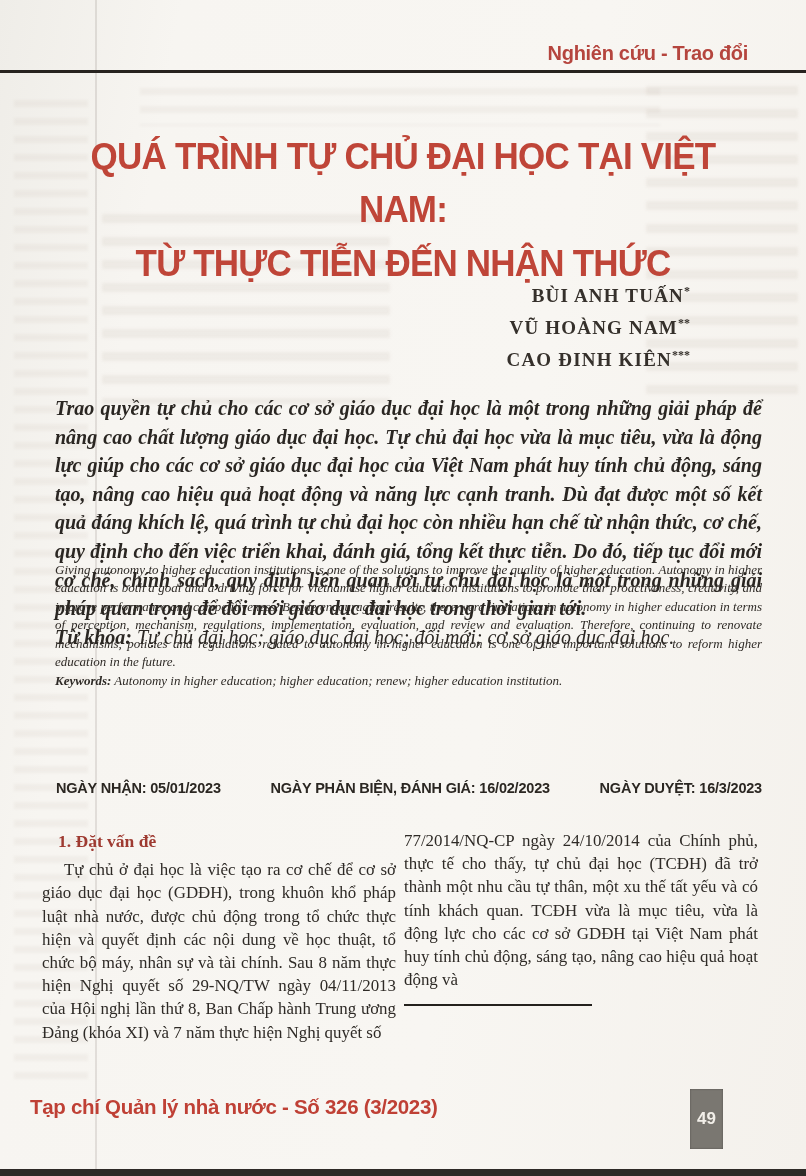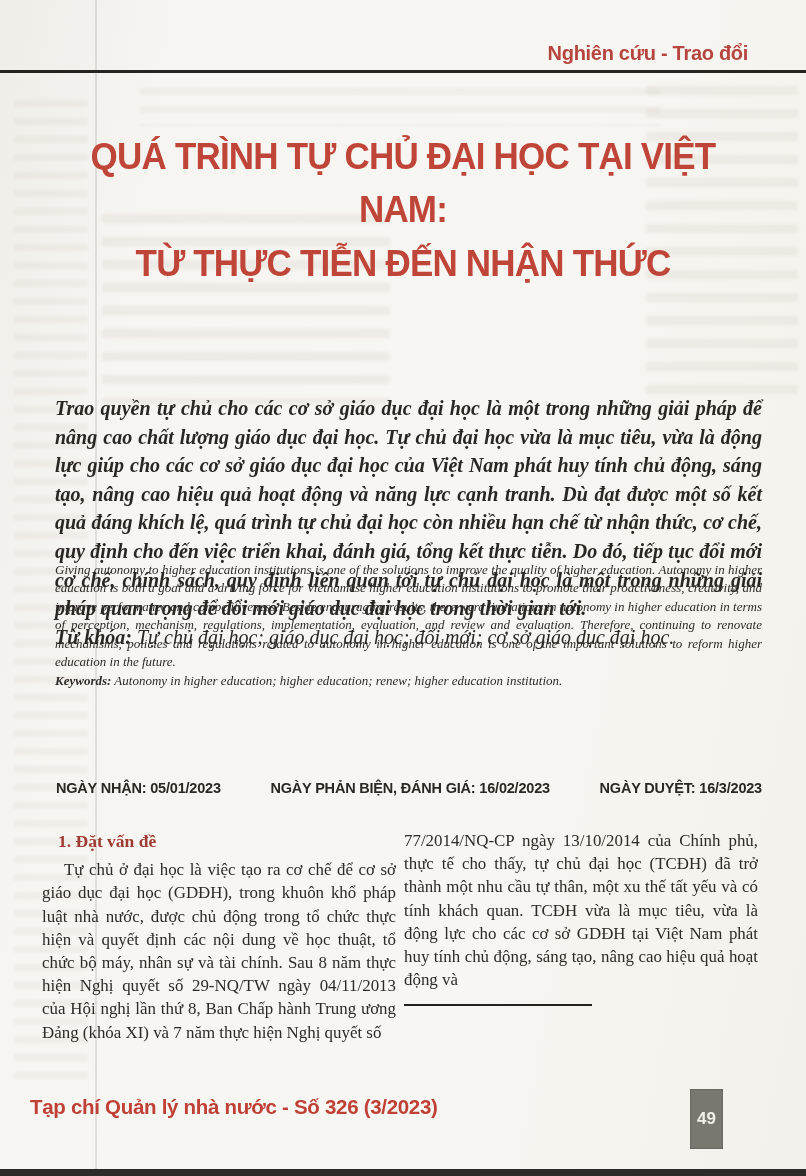--- a/index.html
+++ b/index.html
@@ -66,20 +66,25 @@
   <div class="fold-line"></div>
 
   <div class="header-label">Nghiên cứu - Trao đổi</div>
   <div class="header-rule"></div>
 
   <h1 class="title" style="margin:0">
     <span>QUÁ TRÌNH TỰ CHỦ ĐẠI HỌC TẠI VIỆT NAM:</span><br>
     <span>TỪ THỰC TIỄN ĐẾN NHẬN THỨC</span>
   </h1>
 
+  <div class="authors">
+    <div><span>BÙI ANH TUẤN</span><sup>*</sup></div>
+    <div><span>VŨ HOÀNG NAM</span><sup>**</sup></div>
+    <div><span>CAO ĐINH KIÊN</span><sup>***</sup></div>
+  </div>
 
   <div class="abstract-vi">
     <span>Trao quyền tự chủ cho các cơ sở giáo dục đại học là một trong những giải pháp để nâng cao chất lượng giáo dục đại học. Tự chủ đại học vừa là mục tiêu, vừa là động lực giúp cho các cơ sở giáo dục đại học của Việt Nam phát huy tính chủ động, sáng tạo, nâng cao hiệu quả hoạt động và năng lực cạnh tranh. Dù đạt được một số kết quả đáng khích lệ, quá trình tự chủ đại học còn nhiều hạn chế từ nhận thức, cơ chế, quy định cho đến việc triển khai, đánh giá, tổng kết thực tiễn. Do đó, tiếp tục đổi mới cơ chế, chính sách, quy định liên quan tới tự chủ đại học là một trong những giải pháp quan trọng để đổi mới giáo dục đại học trong thời gian tới.</span>
     <span class="kw"><span class="kw-label">Từ khóa:</span><span style="font-weight:normal;"> Tự chủ đại học; giáo dục đại học; đổi mới; cơ sở giáo dục đại học.</span></span>
   </div>
 
   <div class="abstract-en">
     <span>Giving autonomy to higher education institutions is one of the solutions to improve the quality of higher education. Autonomy in higher education is both a goal and a driving force for Vietnamese higher education institutions to promote their proactiveness, creativity, and improve performance and competitiveness. Beside encouraging results, there were limitations in autonomy in higher education in terms of perception, mechanism, regulations, implementation, evaluation, and review and evaluation. Therefore, continuing to renovate mechanisms, policies and regulations related to autonomy in higher education is one of the important solutions to reform higher education in the future.</span>
     <span class="kw" style="display:block;"><span class="kw-label">Keywords:</span><span> Autonomy in higher education; higher education; renew; higher education institution.</span></span>
   </div>
@@ -89,21 +94,21 @@
     <span><span>NGÀY PHẢN BIỆN, ĐÁNH GIÁ:</span> <span class="val">16/02/2023</span></span>
     <span><span>NGÀY DUYỆT:</span> <span class="val">16/3/2023</span></span>
   </div>
 
   <div class="columns">
     <div class="col">
       <div class="section-heading">1. Đặt vấn đề</div>
       <p class="indent">Tự chủ ở đại học là việc tạo ra cơ chế để cơ sở giáo dục đại học (GDĐH), trong khuôn khổ pháp luật nhà nước, được chủ động trong tổ chức thực hiện và quyết định các nội dung về học thuật, tổ chức bộ máy, nhân sự và tài chính. Sau 8 năm thực hiện Nghị quyết số 29-NQ/TW ngày 04/11/2013 của Hội nghị lần thứ 8, Ban Chấp hành Trung ương Đảng (khóa XI) và 7 năm thực hiện Nghị quyết số</p>
     </div>
     <div class="col">
-      <p>77/2014/NQ-CP ngày 13/10/2014 của Chính phủ, thực tế cho thấy, tự chủ đại học (TCĐH) đã trở thành một nhu cầu tự thân, một xu thế tất yếu và có tính khách quan. TCĐH vừa là mục tiêu, vừa là động lực cho các cơ sở GDĐH tại Việt Nam phát huy tính chủ động, sáng tạo, nâng cao hiệu quả hoạt động và</p>
+      <p>77/2014/NQ-CP ngày 24/10/2014 của Chính phủ, thực tế cho thấy, tự chủ đại học (TCĐH) đã trở thành một nhu cầu tự thân, một xu thế tất yếu và có tính khách quan. TCĐH vừa là mục tiêu, vừa là động lực cho các cơ sở GDĐH tại Việt Nam phát huy tính chủ động, sáng tạo, nâng cao hiệu quả hoạt động và</p>
       <div class="footnote-rule"></div>
     </div>
   </div>
 
   <div class="footer-journal">Tạp chí Quản lý nhà nước - Số 326 (3/2023)</div>
   <div class="page-number-box">
     <span>49</span>
   </div>
 
   <div class="bottom-bar"></div>

